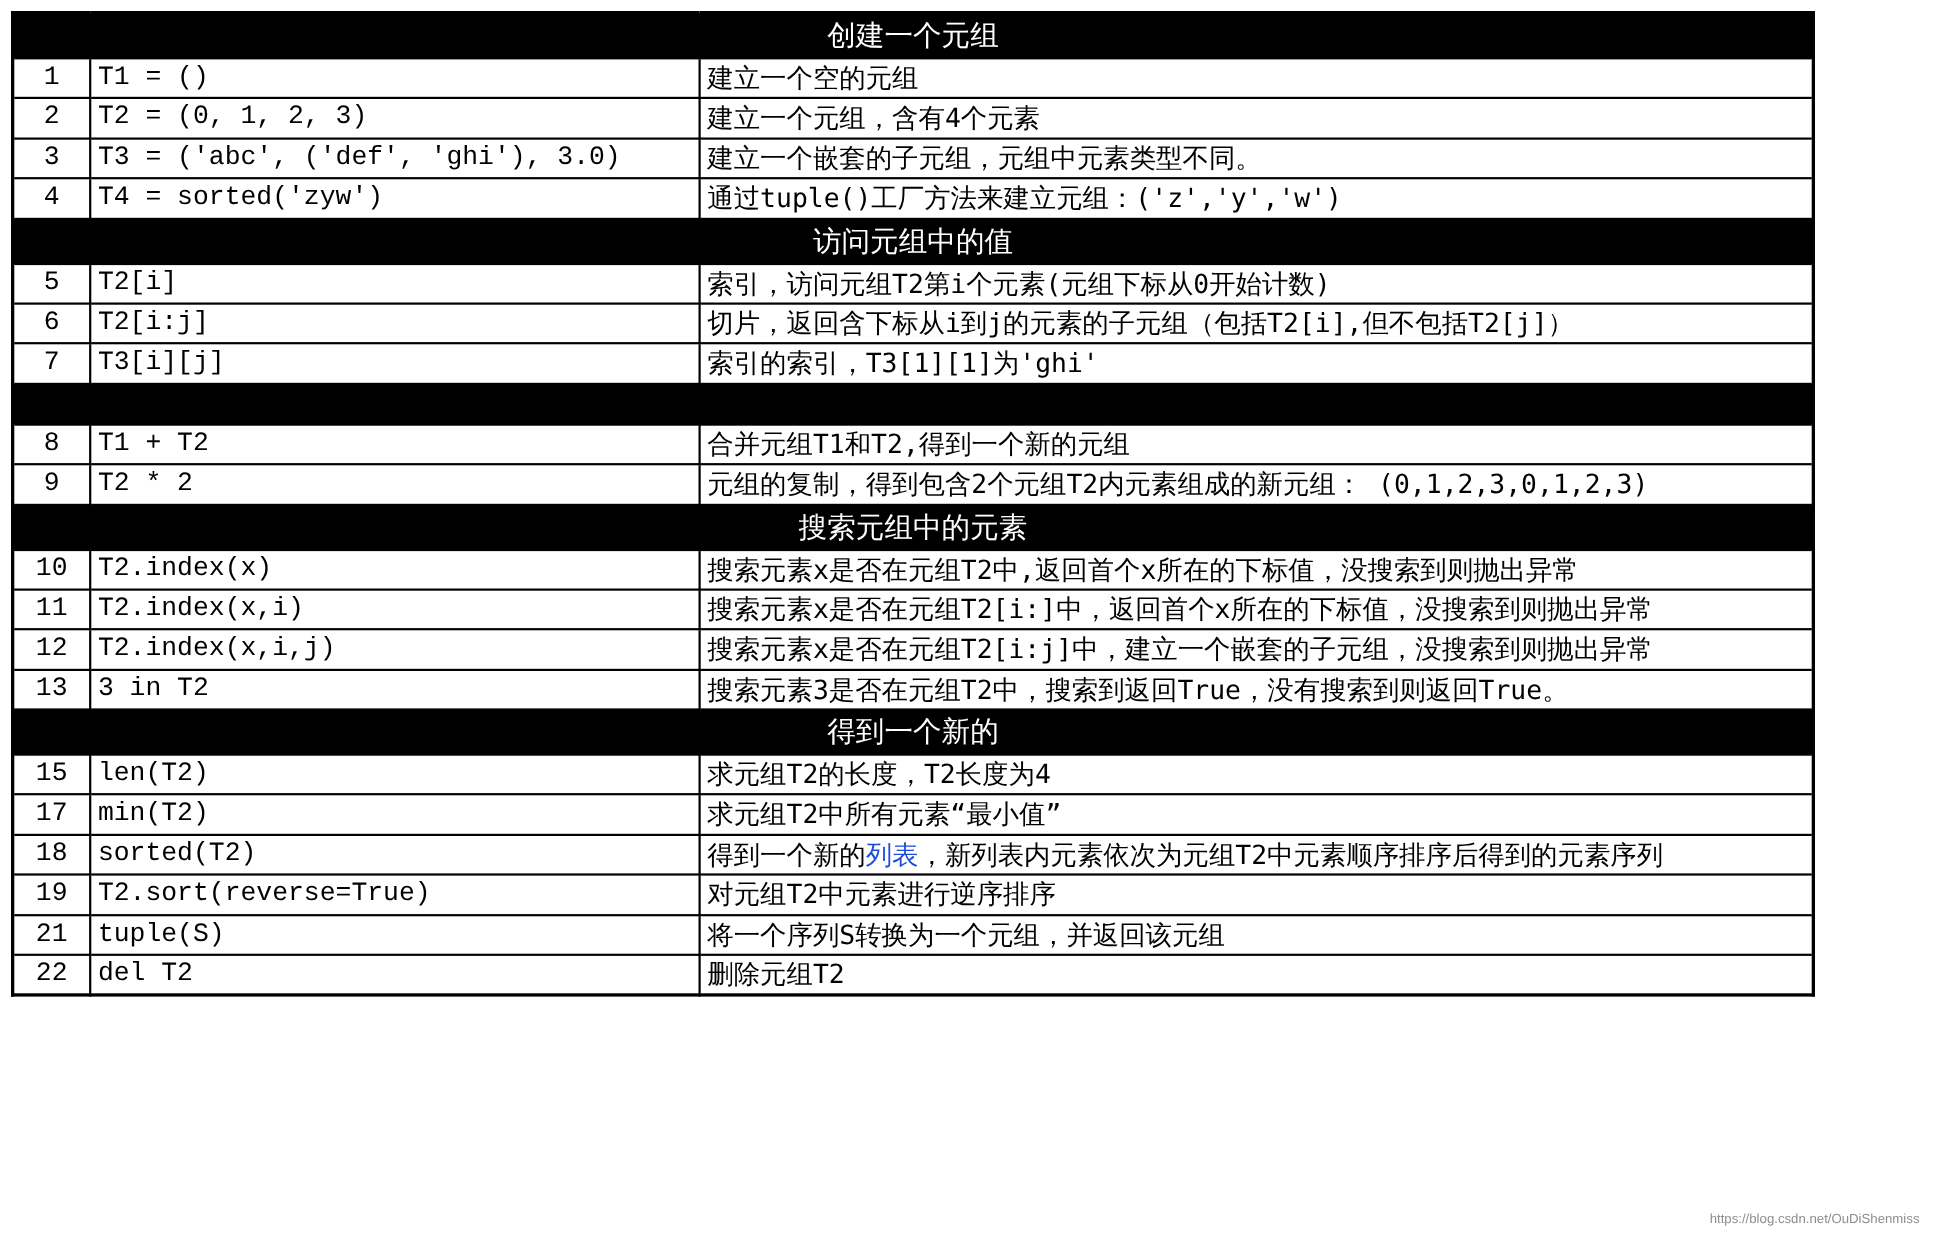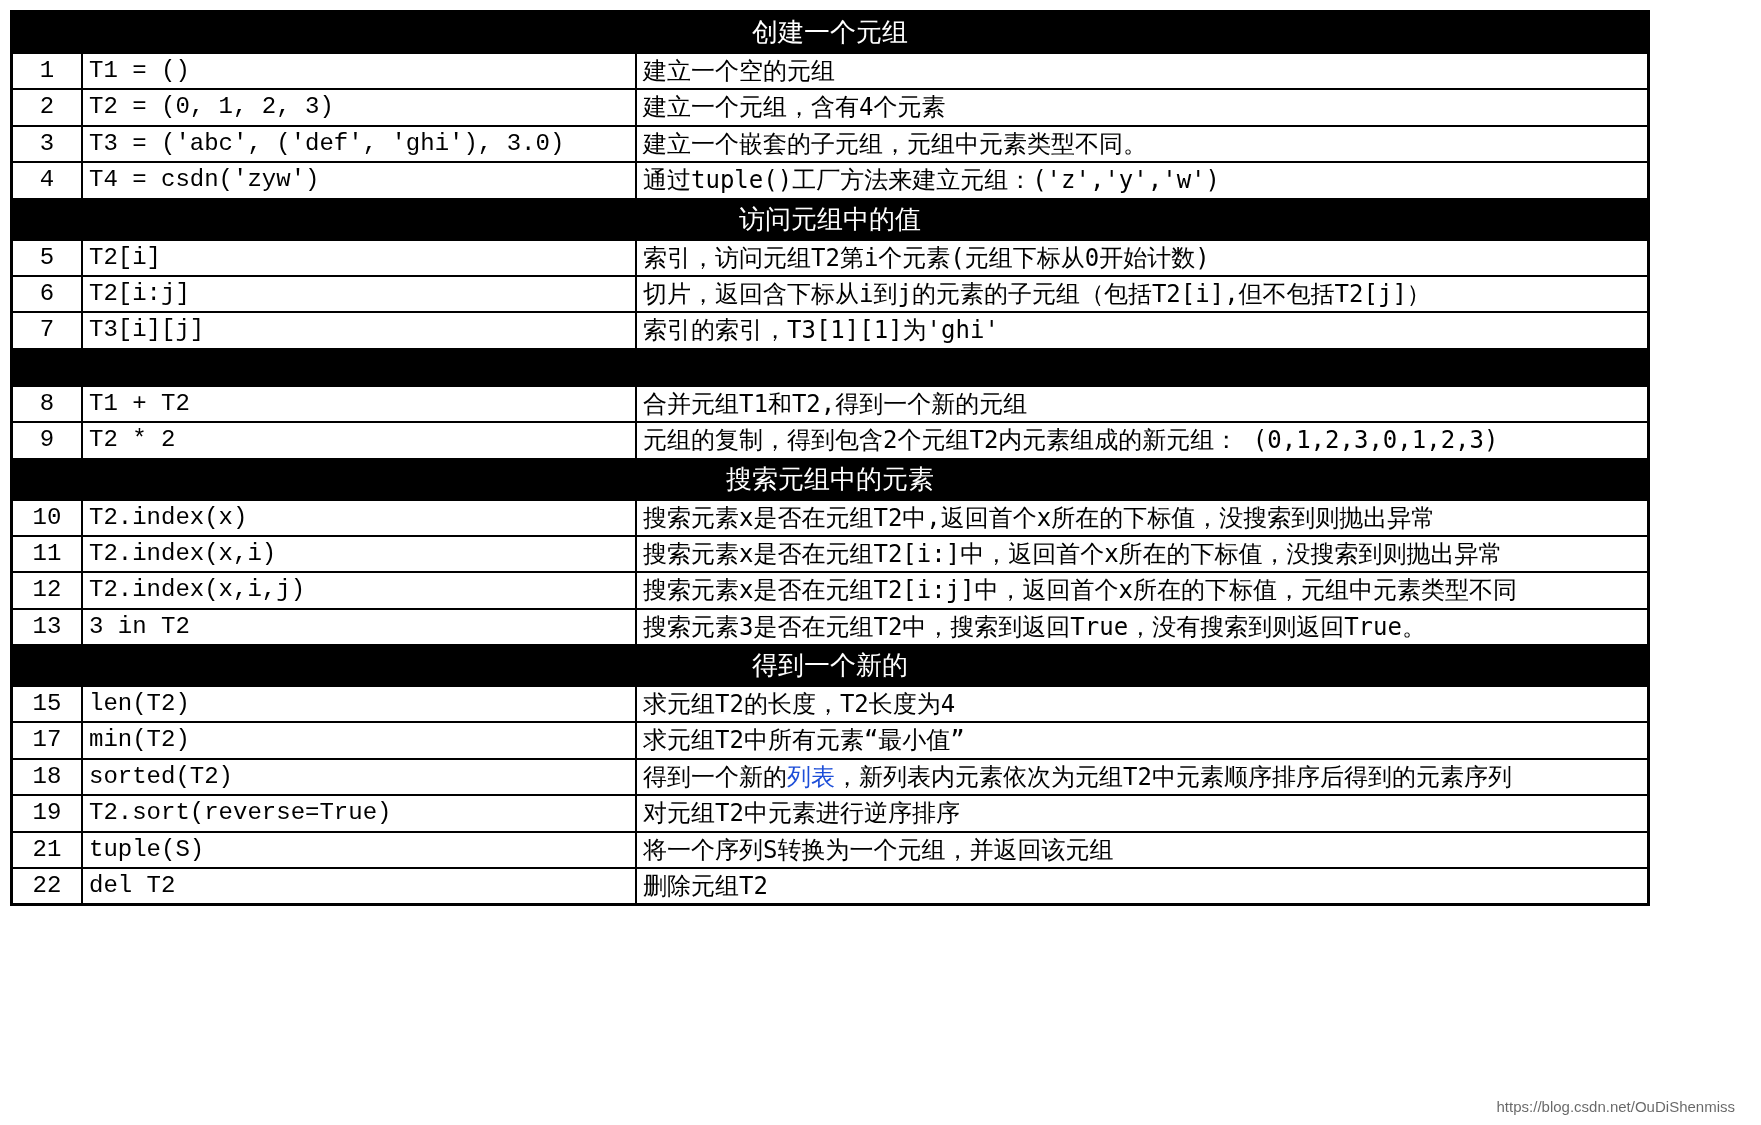--- a/index.html
+++ b/index.html
@@ -39,24 +39,24 @@
     width: 540px;
     font-family: "Courier New", monospace;
     white-space: pre;
   }
   .col-desc {
     font-family: "SimSun", "宋体", monospace;
   }
   .hl { color: #1d4ed8; }
   .watermark {
     position: fixed;
-    right: 26px;
+    right: 16px;
     bottom: 10px;
-    color: #000000;
-    font-size: 15px;
+    color: #404040;
+    font-size: 12px;
     font-family: sans-serif;
     opacity: 0.6;
   }
 </style>
 </head>
 <body>
 
 <table class="table">
   <tbody id="tbody">
       <tr class="section-header">
@@ -72,21 +72,21 @@
         <td class="col-code">T2 = (0, 1, 2, 3)</td>
         <td class="col-desc">建立一个元组，含有4个元素</td>
       </tr>
       <tr class="row">
         <td class="col-num">3</td>
         <td class="col-code">T3 = ('abc', ('def', 'ghi'), 3.0)</td>
         <td class="col-desc">建立一个嵌套的子元组，元组中元素类型不同。</td>
       </tr>
       <tr class="row">
         <td class="col-num">4</td>
-        <td class="col-code">T4 = csdn('zyw')</td>
+        <td class="col-code">T4 = sorted('zyw')</td>
         <td class="col-desc">通过tuple()工厂方法来建立元组：('z','y','w')</td>
       </tr>
       <tr class="section-header">
         <td colspan="3">访问元组中的值</td>
       </tr>
       <tr class="row">
         <td class="col-num">5</td>
         <td class="col-code">T2[i]</td>
         <td class="col-desc">索引，访问元组T2第i个元素(元组下标从0开始计数)</td>
       </tr>
@@ -122,21 +122,21 @@
         <td class="col-desc">搜索元素x是否在元组T2中,返回首个x所在的下标值，没搜索到则抛出异常</td>
       </tr>
       <tr class="row">
         <td class="col-num">11</td>
         <td class="col-code">T2.index(x,i)</td>
         <td class="col-desc">搜索元素x是否在元组T2[i:]中，返回首个x所在的下标值，没搜索到则抛出异常</td>
       </tr>
       <tr class="row">
         <td class="col-num">12</td>
         <td class="col-code">T2.index(x,i,j)</td>
-        <td class="col-desc">搜索元素x是否在元组T2[i:j]中，返回首个x所在的下标值，元组中元素类型不同</td>
+        <td class="col-desc">搜索元素x是否在元组T2[i:j]中，建立一个嵌套的子元组，没搜索到则抛出异常</td>
       </tr>
       <tr class="row">
         <td class="col-num">13</td>
         <td class="col-code">3 in T2</td>
         <td class="col-desc">搜索元素3是否在元组T2中，搜索到返回True，没有搜索到则返回True。</td>
       </tr>
       <tr class="section-header">
         <td colspan="3">得到一个新的</td>
       </tr>
       <tr class="row">

